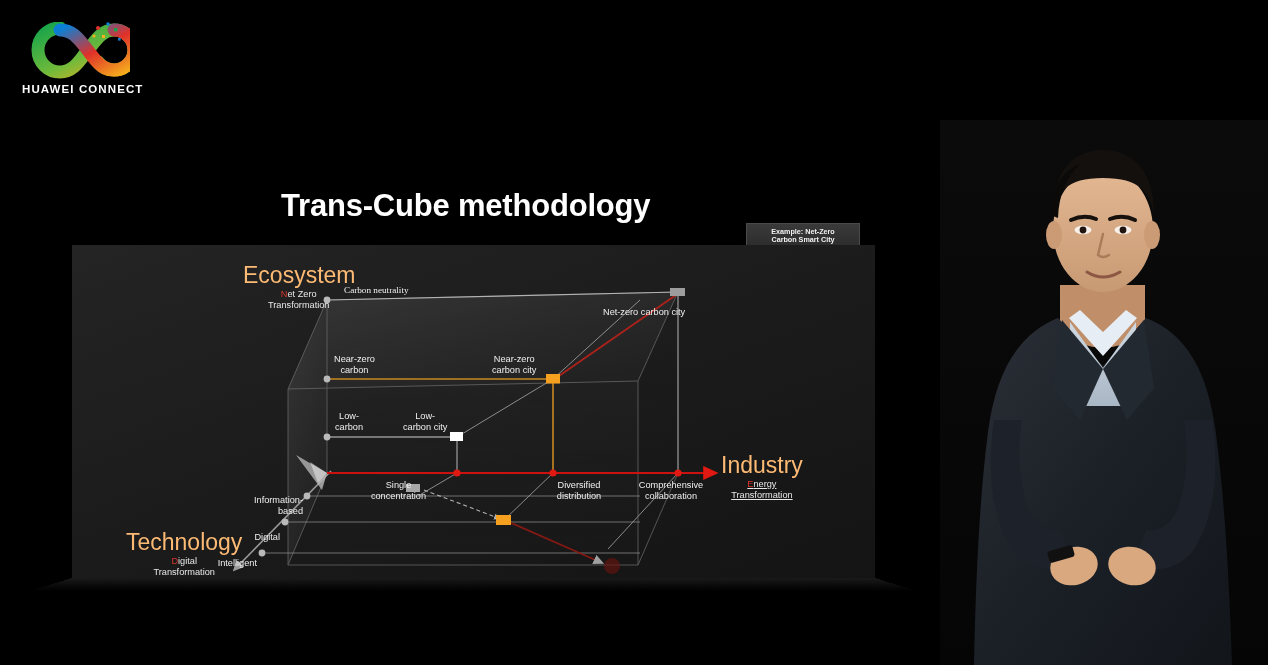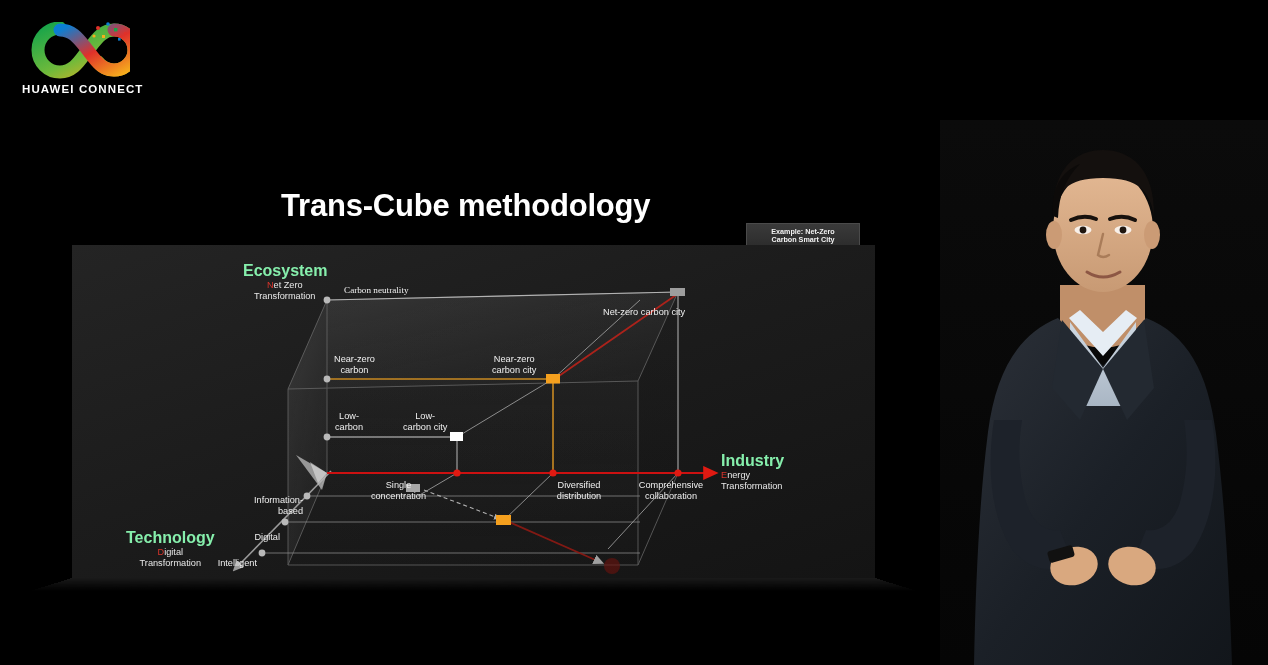--- a/index.html
+++ b/index.html
@@ -119,41 +119,41 @@
     height: 665px;
     pointer-events: none;
   }
 
   
   .axis-title {
     position: absolute;
     white-space: nowrap;
   }
   .axis-title .big {
-    font-size: 16px;
-    color: #86efac;
-    font-weight: 700;
+    font-size: 23px;
+    color: #fdba74;
+    font-weight: 400;
     display: block;
   }
   .axis-title .sub {
     font-size: 9.2px;
     color: #e8e8e8;
     display: block;
     line-height: 1.22;
     font-weight: 400;
   }
   .axis-title .sub .hl { color: #d9342b; }
 
   #axis-ecosystem { left: 243px; top: 262px; text-align: left; }
   #axis-ecosystem .sub { text-align: center; margin-left: -1px; }
 
   #axis-technology { left: 126px; top: 529px; text-align: center; }
 
   #axis-industry { left: 721px; top: 452px; text-align: left; }
-  #axis-industry .sub { text-align: left; }
+  #axis-industry .sub { text-align: center; text-decoration: underline; }
 
   
   .node-label {
     position: absolute;
     font-size: 9.2px;
     color: #f0f0f0;
     line-height: 1.22;
     white-space: nowrap;
   }
   .node-label.ctr { text-align: center; }

